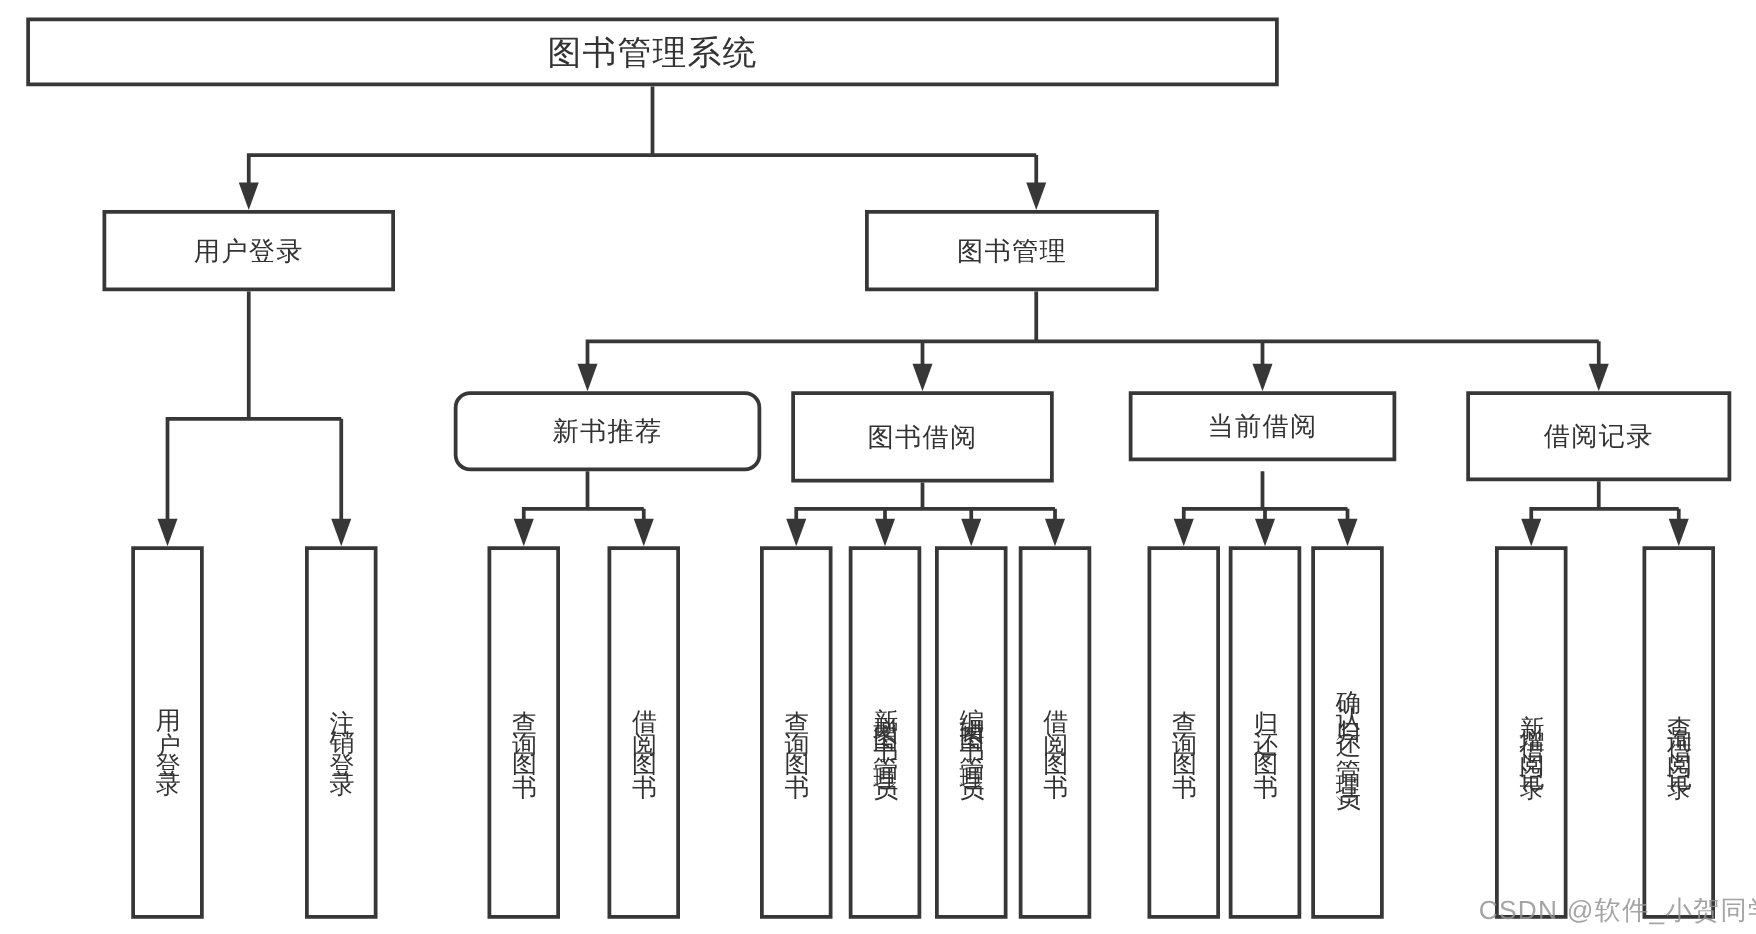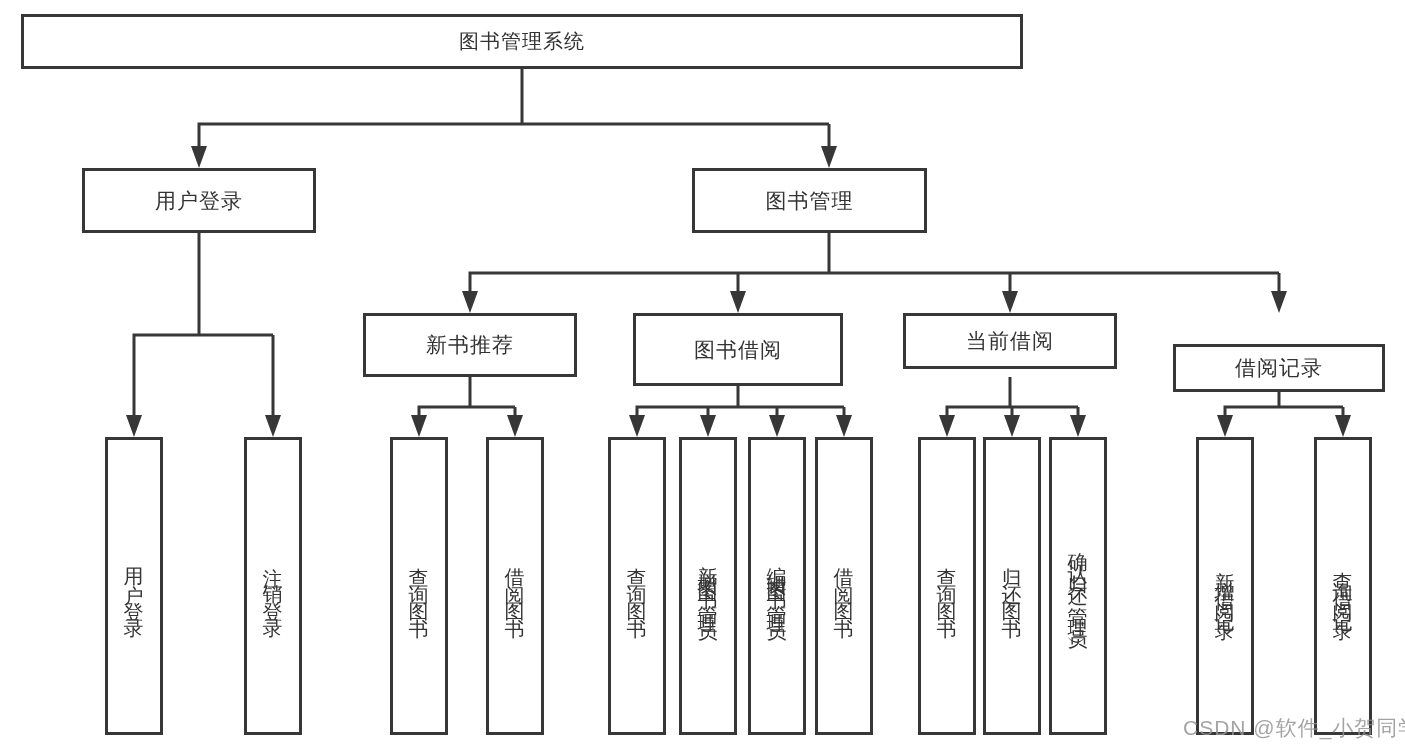--- a/index.html
+++ b/index.html
@@ -31,21 +31,21 @@
     align-items: center;
     justify-content: center;
     z-index: 2;
     text-align: center;
   }
   .hbox {
     font-size: 21px;
     letter-spacing: 1px;
   }
   .title {
-    font-size: 20px;
+    font-size: 27px;
   }
   .vbox {
     writing-mode: vertical-rl;
     font-size: 20px;
     line-height: 1;
   }
   .vt-4 { letter-spacing: 17px; }
   .vt-6 { letter-spacing: 10px; }
   .vt-8 { letter-spacing: 11px; }
   .vt-9 { letter-spacing: 8px; }
@@ -103,24 +103,24 @@
       <polygon points="1225,437 1217,415 1233,415"></polygon>
       <polygon points="1343,437 1335,415 1351,415"></polygon>
     </g>
   </svg>
 
   <div class="box hbox title" style="left:21px; top:14px; width:1002px; height:55px;">图书管理系统</div>
 
   <div class="box hbox" style="left:82px; top:168px; width:234px; height:65px;">用户登录</div>
   <div class="box hbox" style="left:692px; top:168px; width:235px; height:65px;">图书管理</div>
 
-  <div class="box hbox" style="left:363px; top:313px; width:214px; height:64px;">新书推荐</div>
+  <div class="box hbox" style="left:363px; top:313px; width:246px; height:64px;border-radius:13px;">新书推荐</div>
   <div class="box hbox" style="left:633px; top:313px; width:210px; height:73px;">图书借阅</div>
   <div class="box hbox" style="left:903px; top:313px; width:214px; height:56px;">当前借阅</div>
-  <div class="box hbox" style="left:1173px; top:313px; width:212px; height:48px;margin-top:31px;">借阅记录</div>
+  <div class="box hbox" style="left:1173px; top:313px; width:212px; height:72px;">借阅记录</div>
 
   <div class="box vbox vt-4" style="left:105px; top:437px; width:58px; height:298px;">用户登录</div>
   <div class="box vbox vt-4" style="left:244px; top:437px; width:58px; height:298px;">注销登录</div>
 
   <div class="box vbox vt-4" style="left:390px; top:437px; width:58px; height:298px;">查询图书</div>
   <div class="box vbox vt-4" style="left:486px; top:437px; width:58px; height:298px;">借阅图书</div>
 
   <div class="box vbox vt-4" style="left:608px; top:437px; width:58px; height:298px;">查询图书</div>
   <div class="box vbox vt-9" style="left:679px; top:437px; width:58px; height:298px;">新增图书（管理员）</div>
   <div class="box vbox vt-9" style="left:748px; top:437px; width:58px; height:298px;">编辑图书（管理员）</div>

